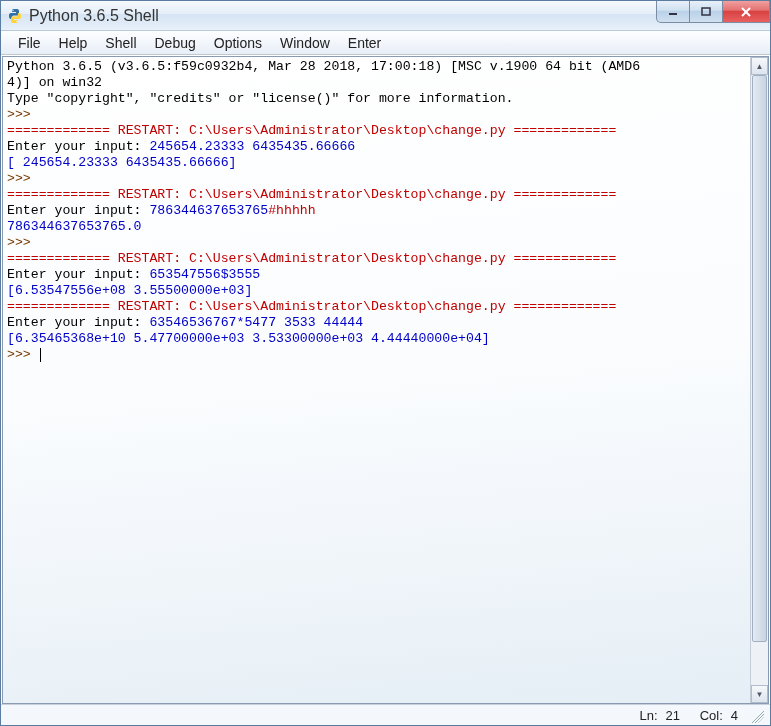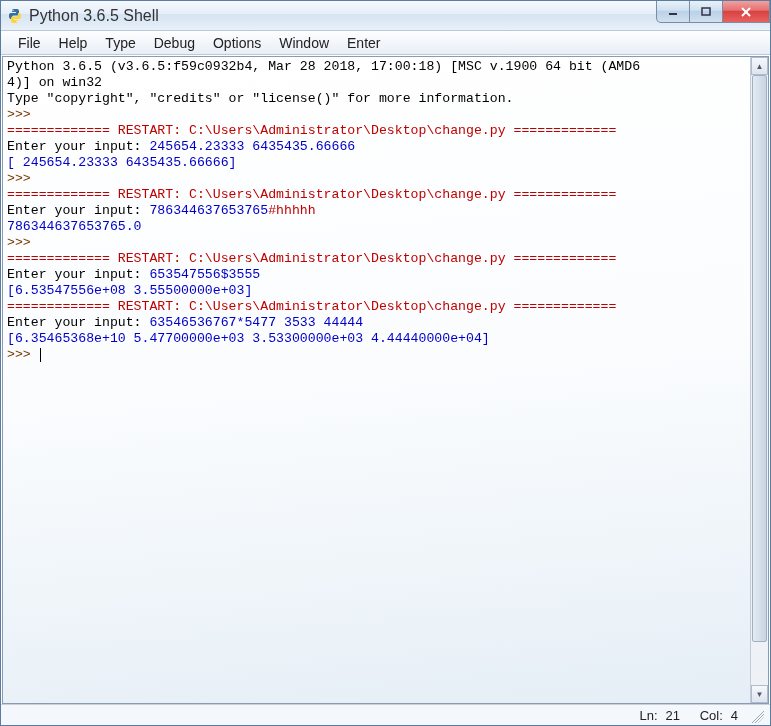--- a/index.html
+++ b/index.html
@@ -194,21 +194,21 @@
           <line x1="2" y1="2" x2="10" y2="10" stroke="#fff" stroke-width="2"></line>
           <line x1="10" y1="2" x2="2" y2="10" stroke="#fff" stroke-width="2"></line>
         </svg>
     </div>
   </div>
 </div>
 
 <div class="menu-bar">
   <span class="menu-item">File</span>
   <span class="menu-item">Help</span>
-  <span class="menu-item">Type</span>
+  <span class="menu-item">Shell</span>
   <span class="menu-item">Debug</span>
   <span class="menu-item">Options</span>
   <span class="menu-item">Window</span>
   <span class="menu-item">Enter</span>
 </div>
 
 <div class="content-wrap">
   <div class="content"><span class="c-black">Python 3.6.5 (v3.6.5:f59c0932b4, Mar 28 2018, 17:00:18) [MSC v.1900 64 bit (AMD6</span>
 <span class="c-black">4)] on win32</span>
 <span class="c-black">Type "copyright", "credits" or "license()" for more information.</span>

